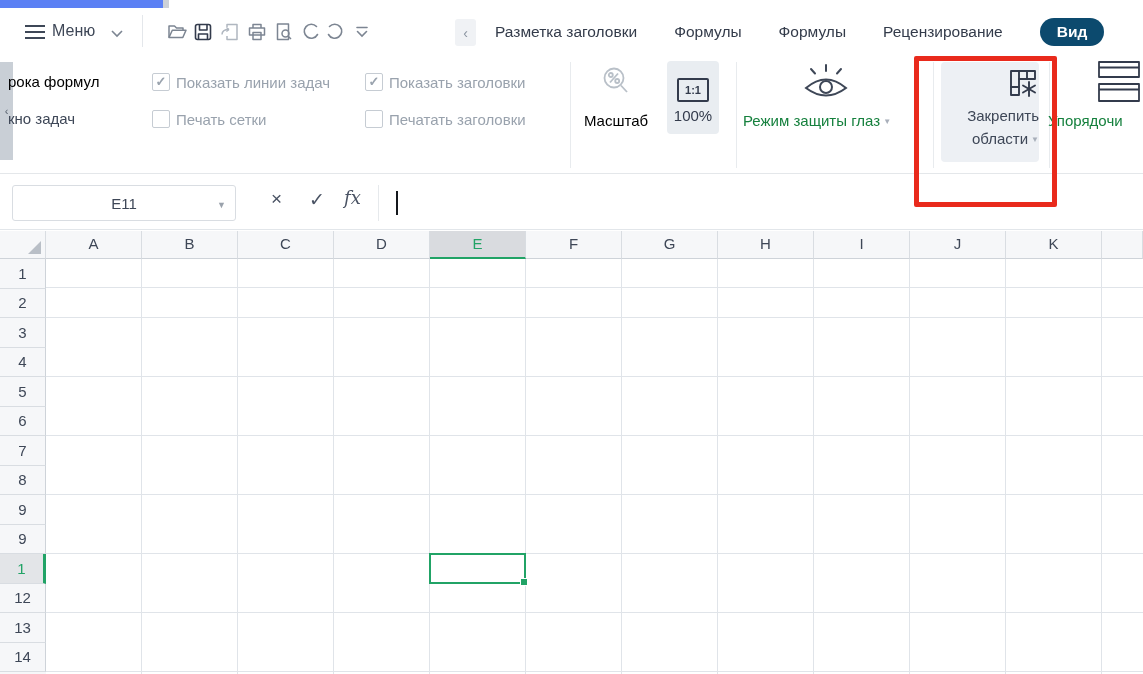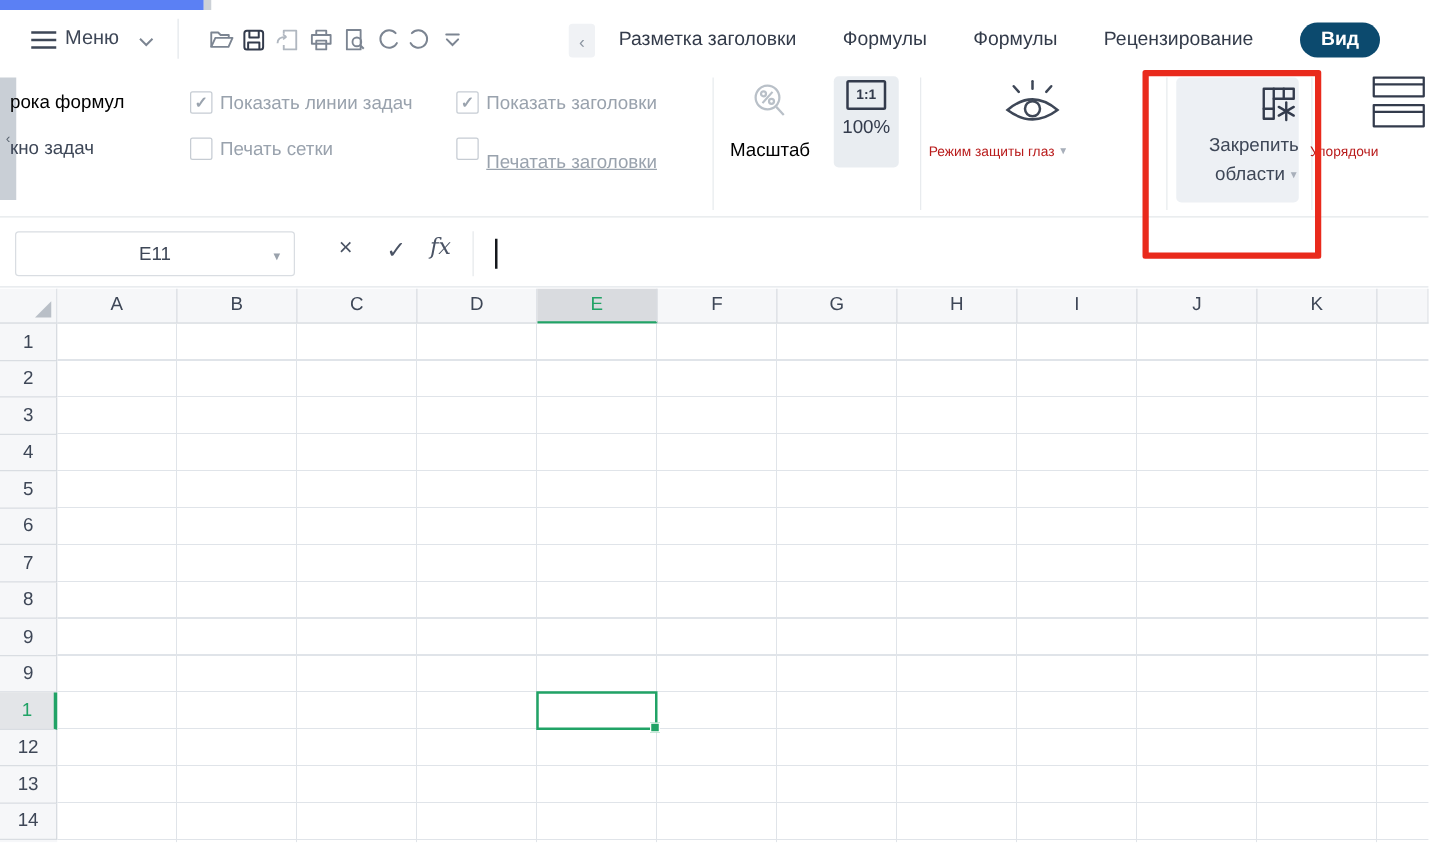--- a/index.html
+++ b/index.html
@@ -29,24 +29,24 @@
     font-size:11px;display:flex;align-items:center;justify-content:center;}
   .rb-label{font-size:15px;white-space:nowrap;}
   .muted{color:#000000;}
   .dark{color:#3e4757;}
   .checkbox{width:16px;height:16px;background:#fff;border:1px solid #c6ccd3;border-radius:2px;
     color:#fff;font-size:13px;line-height:15px;text-align:center;}
   .checkbox.checked::after{content:"✓";color:#9aa3ae;font-weight:bold;}
   .cb-label{font-size:15px;color:#99a2ad;white-space:nowrap;}
   .rib-sep{top:62px;height:106px;width:1px;background:#e8ebee;}
   .zoom-100{left:667px;top:61px;width:52px;height:73px;background:#e9edf1;border-radius:4px;text-align:center;}
-  .one2one{width:28px;height:20px;border:2px solid #333b4c;border-radius:2px;margin:3px auto 0;
+  .one2one{width:28px;height:20px;border:2px solid #333b4c;border-radius:2px;margin:17px auto 0;
     font-size:11px;font-weight:bold;line-height:20px;color:#333b4c;}
   .zoom-100 .lbl{font-size:15px;color:#333b4c;margin-top:5px;}
-  .grp-label{font-size:11px;color:#b91c1c;white-space:nowrap;}
+  .grp-label{font-size:15px;color:#15803d;white-space:nowrap;}
   .dd-tri{display:inline-block;font-size:8px;color:#a8afba;transform:translateY(-2px);margin-left:3px;}
   .freeze-btn{left:941px;top:62px;width:98px;height:100px;background:#edf0f4;border-radius:4px;text-align:right;}
   .freeze-btn .l1{font-size:15px;margin-top:4px;}
   .freeze-btn .l2{font-size:15px;margin-top:6px;}
   .red-box{left:914px;top:56px;width:133px;height:141px;border:5px solid #e92a1c;border-radius:2px;
     z-index:40;pointer-events:none;}
   
   .name-box{left:12px;top:185px;width:224px;height:36px;border:1px solid #d9dde2;border-radius:3px;
     box-sizing:border-box;display:flex;align-items:center;justify-content:center;font-size:15px;}
   .name-box .tri{position:absolute;right:9px;top:14px;font-size:9px;color:#9aa2ac;}
@@ -161,21 +161,21 @@
   <div class="abs rb-label muted" style="left:8px;top:73px;">рока формул</div>
   <div class="abs rb-label dark" style="left:8px;top:110px;">кно задач</div>
 
   <div class="abs checkbox checked" style="left:152px;top:73px;"></div>
   <div class="abs cb-label" style="left:176px;top:74px;">Показать линии задач</div>
   <div class="abs checkbox" style="left:152px;top:110px;"></div>
   <div class="abs cb-label" style="left:176px;top:111px;">Печать сетки</div>
   <div class="abs checkbox checked" style="left:365px;top:73px;"></div>
   <div class="abs cb-label" style="left:389px;top:74px;">Показать заголовки</div>
   <div class="abs checkbox" style="left:365px;top:110px;"></div>
-  <div class="abs cb-label" style="left:389px;top:121px;text-decoration:underline;">Печатать заголовки</div>
+  <div class="abs cb-label" style="left:389px;top:111px;">Печатать заголовки</div>
 
   <div class="abs rib-sep" style="left:570px;"></div>
 
   <div class="abs" style="left:600px;top:65px;">
     <svg width="34" height="36" fill="none" stroke="#b9c0c8" stroke-width="1.8">
       <circle cx="14" cy="13" r="9.5"></circle>
         <path d="M21 20.5 L27 27"></path>
       <circle cx="10.8" cy="10" r="2"></circle>
         <circle cx="17.2" cy="16" r="2"></circle>
         <path d="M10 17.5 L18 8.5"></path>

